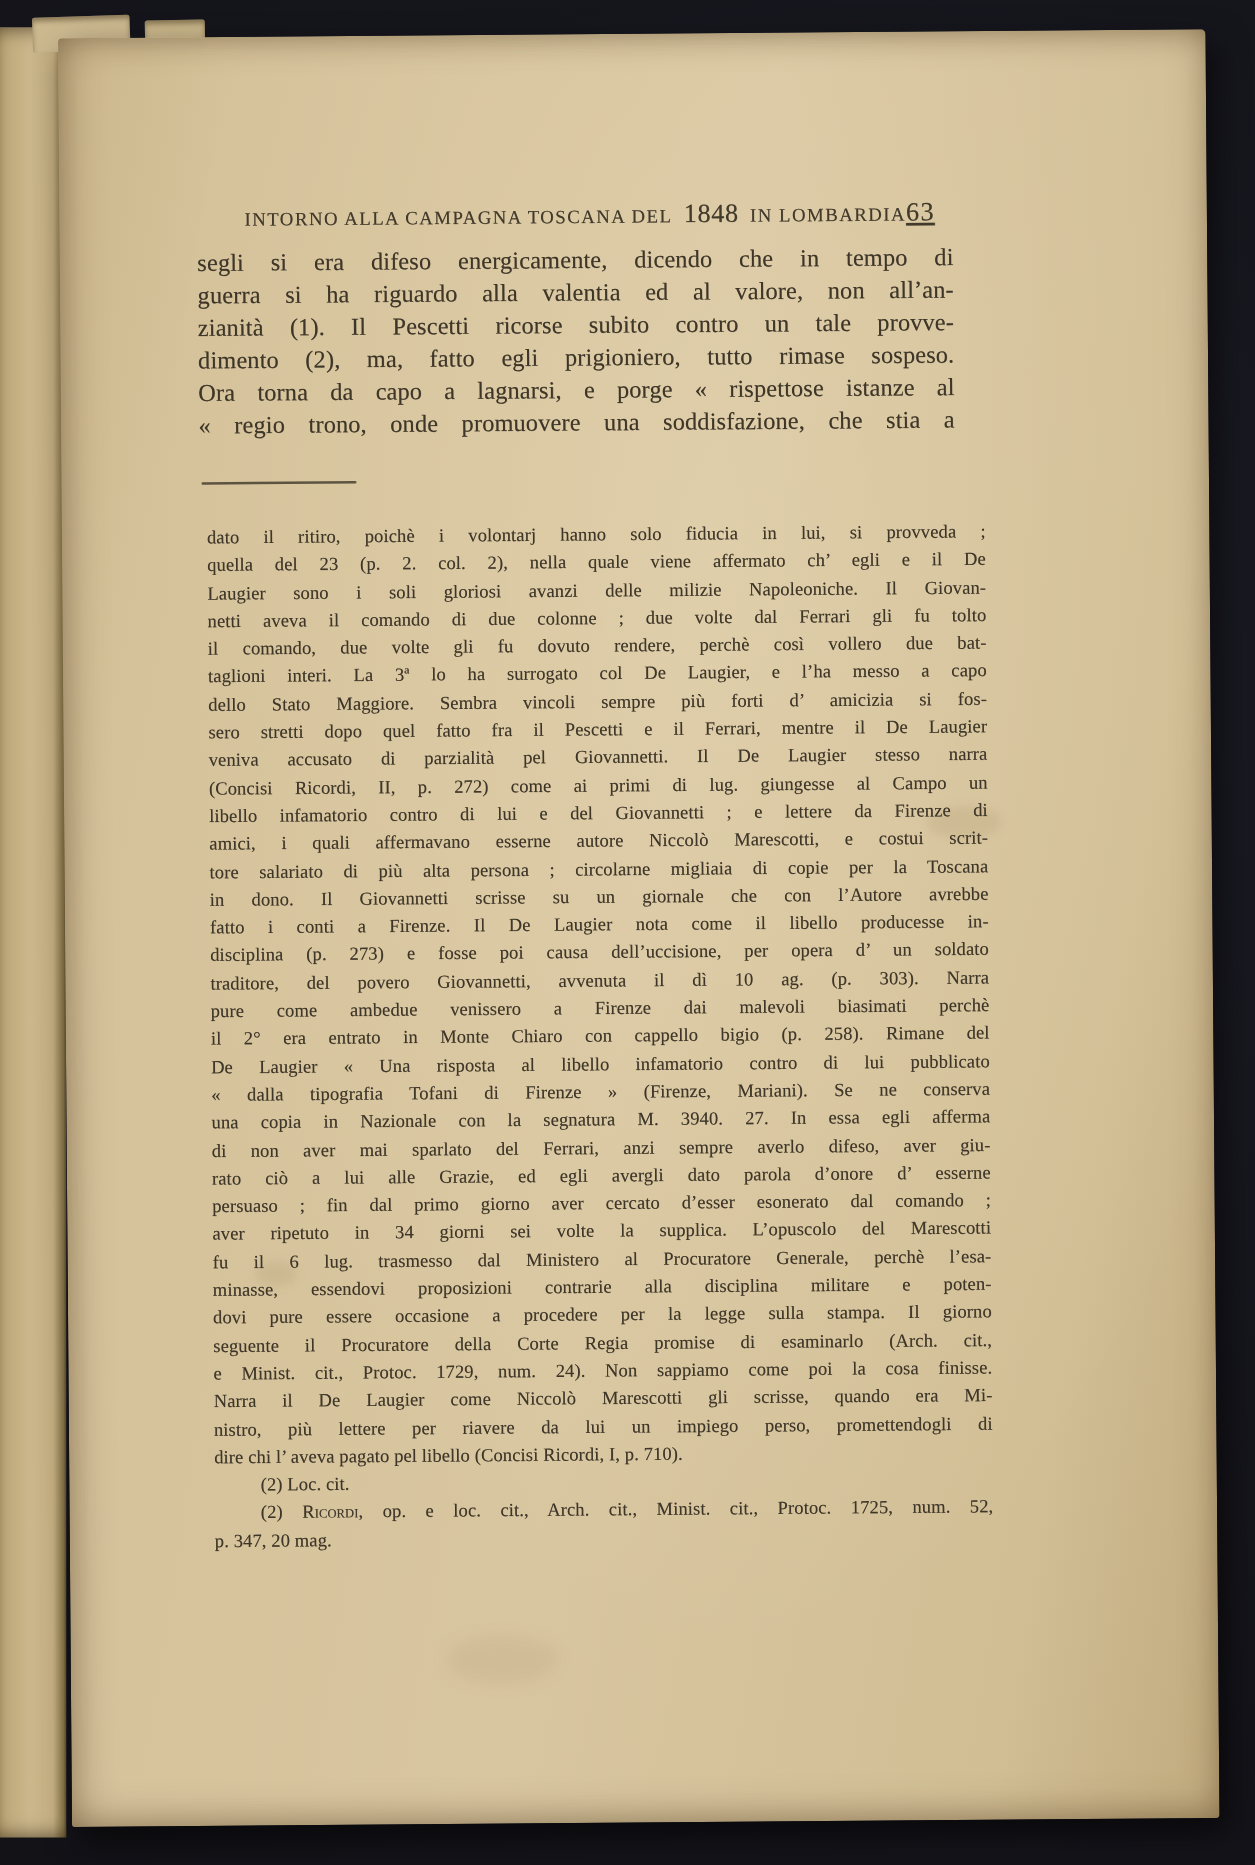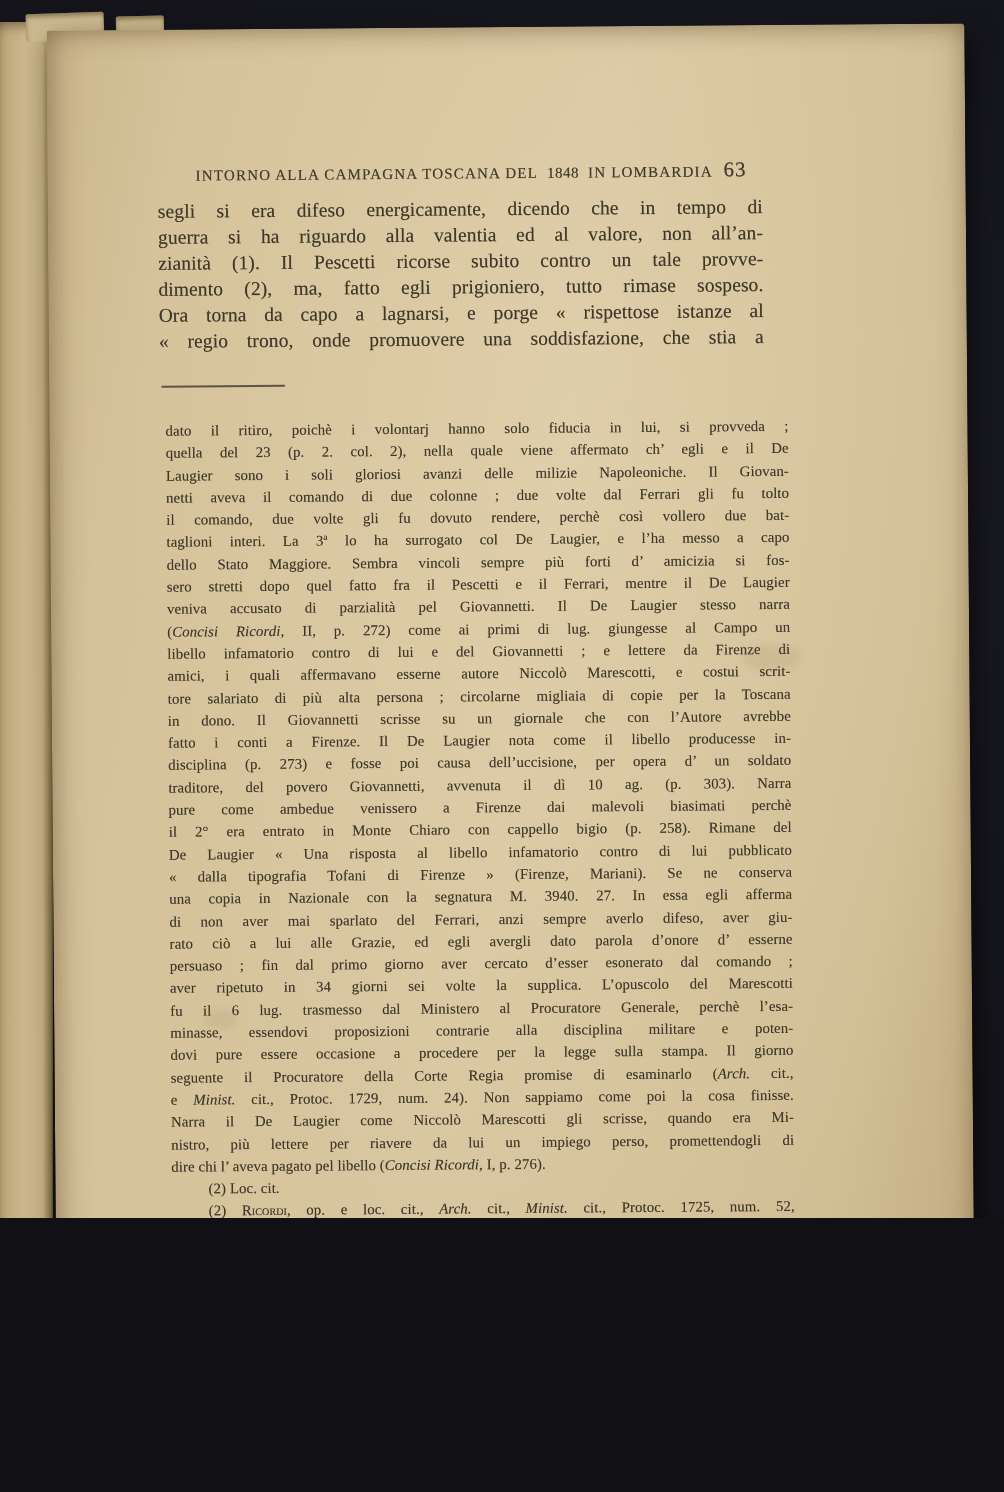--- a/index.html
+++ b/index.html
@@ -1,17 +1,17 @@
 <!DOCTYPE html>
 <html><head>
 <meta charset="utf-8">
 <style>
   html,body{margin:0;padding:0;background:#101015;}
   .stage{
-    position:relative;width:1004px;height:1218px;overflow:hidden;
+    position:relative;width:1004px;height:1492px;overflow:hidden;
     background:radial-gradient(circle at 68% 38%, #1c1c26 0%, #15151c 55%, #121217 100%);
     font-family:"Liberation Serif","DejaVu Serif",serif;
   }
   
   .left-strip{
     position:absolute;left:0;top:22px;width:53px;height:1448px;z-index:1;
     background:linear-gradient(90deg,#bda677 0%,#cbb78c 45%,#c4ae82 80%,#93804f 96%,#6b5a3e 100%);
     box-shadow:inset 0 10px 14px -8px rgba(40,30,15,.6), inset 0 -10px 14px -8px rgba(40,30,15,.6);
   }
   .tab{position:absolute;z-index:2;border-radius:2px;}
@@ -40,41 +40,41 @@
   .stain.s3{left:150px;top:980px;width:34px;height:20px;background:rgba(110,85,50,.10);filter:blur(4px);}
 
   .running-head{
     position:absolute;left:148px;top:132px;width:551px;
     display:flex;justify-content:space-between;align-items:baseline;
     white-space:nowrap;color:#423a2b;
     text-shadow:.2px .2px .5px rgba(62,54,40,.5);
   }
   .head-title{display:flex;align-items:baseline;gap:9px;}
   .head-part{font-size:15px;letter-spacing:1.2px;}
-  .head-year{font-size:15px;letter-spacing:.5px;text-align:center;}
-  .page-number{font-size:21px;letter-spacing:1px;}
+  .head-year{font-size:21px;letter-spacing:.5px;text-align:center;}
+  .page-number{font-size:21px;letter-spacing:1px;text-decoration:underline;}
 
   .main-text{
     position:absolute;left:110px;top:169px;width:605px;
     font-size:19.5px;line-height:26px;letter-spacing:.1px;
     text-shadow:.2px .2px .5px rgba(62,54,40,.45);
   }
   .footnote-rule{
     position:absolute;left:112px;top:356px;width:124px;height:2px;
     background:rgba(72,63,48,.85);border-radius:1px;
   }
   .footnote-block{
     position:absolute;left:116px;top:390px;width:623px;
     font-size:14.8px;line-height:22.3px;letter-spacing:.1px;
     text-shadow:.15px .15px .4px rgba(62,54,40,.45);
   }
   .tline{text-align:justify;text-align-last:justify;}
   .tline.tlast{text-align-last:left;}
   .tline.tind{text-indent:37px;}
-  .it{font-style:italic;}
+  .it{}
   .sc{font-variant:small-caps;}
 </style>
 </head>
 <body>
 
 <div class="stage">
   <div class="left-strip"></div>
   <div class="tab tab1"></div>
   <div class="tab tab2"></div>
 
@@ -130,19 +130,19 @@
         <div class="tline"><span>rato ciò a lui alle Grazie, ed egli avergli dato parola d’onore d’ esserne</span></div>
         <div class="tline"><span>persuaso ; fin dal primo giorno aver cercato d’esser esonerato dal comando ;</span></div>
         <div class="tline"><span>aver ripetuto in 34 giorni sei volte la supplica. L’opuscolo del Marescotti</span></div>
         <div class="tline"><span>fu il 6 lug. trasmesso dal Ministero al Procuratore Generale, perchè l’esa-</span></div>
         <div class="tline"><span>minasse, essendovi proposizioni contrarie alla disciplina militare e poten-</span></div>
         <div class="tline"><span>dovi pure essere occasione a procedere per la legge sulla stampa. Il giorno</span></div>
         <div class="tline"><span>seguente il Procuratore della Corte Regia promise di esaminarlo (</span><span class="it">Arch.</span><span> cit.,</span></div>
         <div class="tline"><span>e </span><span class="it">Minist.</span><span> cit., Protoc. 1729, num. 24). Non sappiamo come poi la cosa finisse.</span></div>
         <div class="tline"><span>Narra il De Laugier come Niccolò Marescotti gli scrisse, quando era Mi-</span></div>
         <div class="tline"><span>nistro, più lettere per riavere da lui un impiego perso, promettendogli di</span></div>
-        <div class="tline tlast"><span>dire chi l’ aveva pagato pel libello (</span><span class="it">Concisi Ricordi</span><span>, I, p. 276).</span></div>
+        <div class="tline tlast"><span>dire chi l’ aveva pagato pel libello (</span><span class="it">Concisi Ricordi</span><span>, I, p. 710).</span></div>
         <div class="tline tlast tind"><span>(2) Loc. cit.</span></div>
         <div class="tline tind"><span>(2) </span><span class="sc">Ricordi</span><span>, op. e loc. cit., </span><span class="it">Arch.</span><span> cit., </span><span class="it">Minist.</span><span> cit., Protoc. 1725, num. 52,</span></div>
         <div class="tline tlast"><span>p. 347, 20 mag.</span></div>
       </section>
   </div>
 </div>
 
 </body></html>

